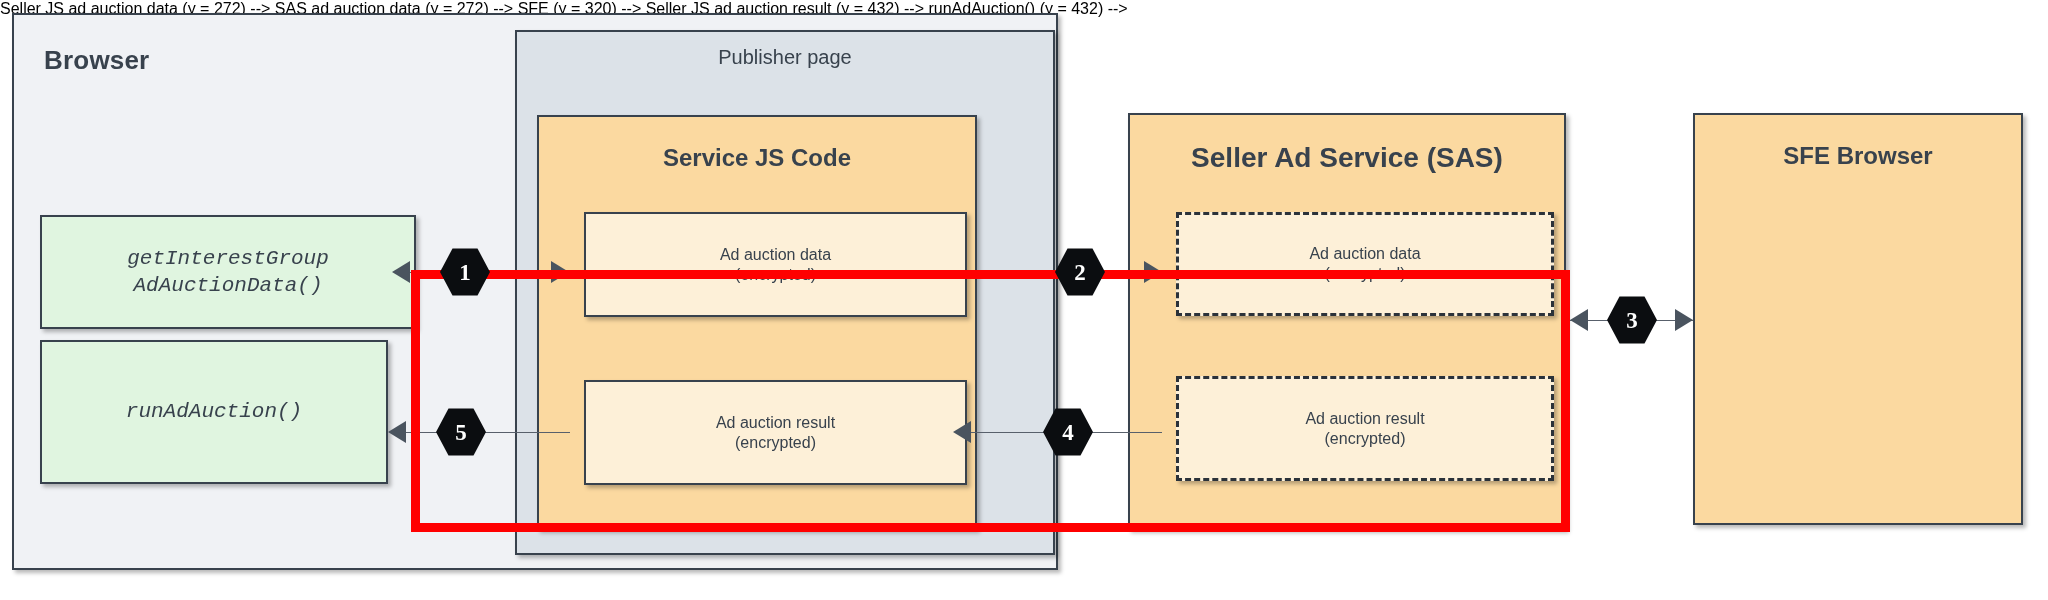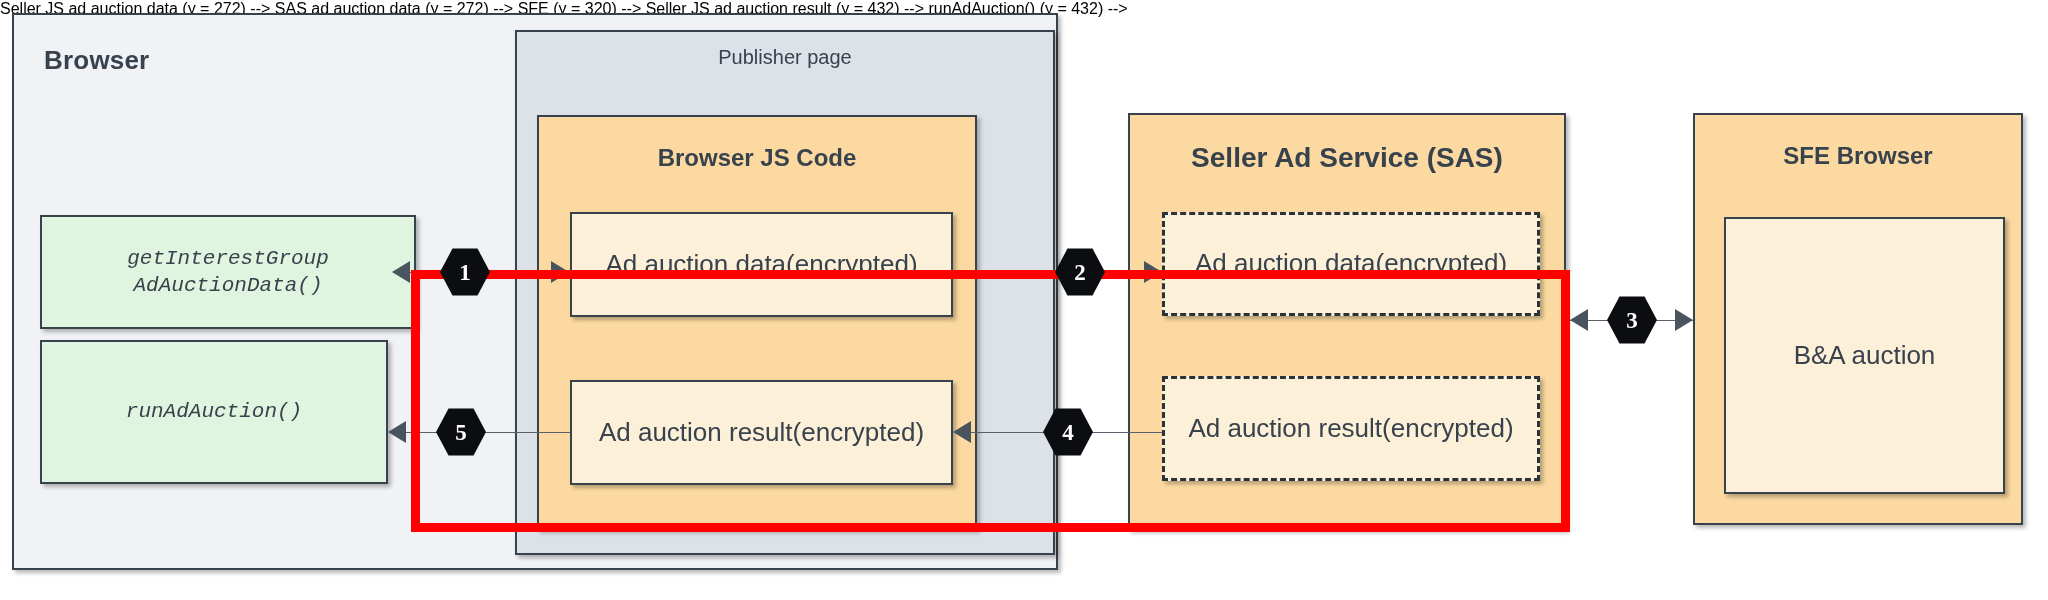--- a/index.html
+++ b/index.html
@@ -107,26 +107,28 @@
   }
 
   
   .inner {
     position: absolute;
     box-sizing: border-box;
     background: #FDF0D8;
     border: 2px solid #38424D;
     box-shadow: 3px 3px 4px rgba(0,0,0,0.28);
     display: flex;
+    flex-direction: column;
     align-items: center;
     justify-content: center;
     color: #38424D;
-    font-size: 26px;
+    font-size: 16px;
     line-height: 1.22;
     text-align: center;
+    margin-left: 14px;
   }
   .inner.dashed {
     border: 3px dashed #2B323A;
   }
   .inner .enc {
   }
 
   
   .api-box {
     position: absolute;
@@ -230,21 +232,21 @@
     <span>runAdAuction()</span>
   </div>
 
   
   <div class="box" id="publisher">
     <div class="box-title" id="publisher-title">Publisher page</div>
   </div>
 
   
   <div class="box" id="seller-js">
-    <div class="box-title" id="seller-js-title">Browser JS Code</div>
+    <div class="box-title" id="seller-js-title">Service JS Code</div>
   </div>
 
   <div class="inner" style="left:570px; top:212px; width:383px; height:105px;">
     <div>Ad auction data</div>
     <div class="enc">(encrypted)</div>
   </div>
 
   <div class="inner" style="left:570px; top:380px; width:383px; height:105px;">
     <div>Ad auction result</div>
     <div class="enc">(encrypted)</div>
@@ -263,23 +265,20 @@
   <div class="inner dashed" style="left:1162px; top:376px; width:378px; height:105px;">
     <div>Ad auction result</div>
     <div class="enc">(encrypted)</div>
   </div>
 
   
   <div class="box" id="sfe">
     <div class="box-title" id="sfe-title">SFE Browser</div>
   </div>
 
-  <div class="inner" style="left:1724px; top:217px; width:281px; height:277px;">
-    <div>B&amp;A auction</div>
-  </div>
 
   
 
     Seller JS ad auction data  (y = 272) --&gt;
   <div class="conn" style="left:410px; top:272px; width:160px;"></div>
   <div class="arrowhead left" style="left:392px; top:261px;"></div>
   <div class="arrowhead right" style="left:551px; top:261px;"></div>
 
    SAS ad auction data (y = 272) --&gt;
   <div class="conn" style="left:953px; top:272px; width:209px;"></div>

